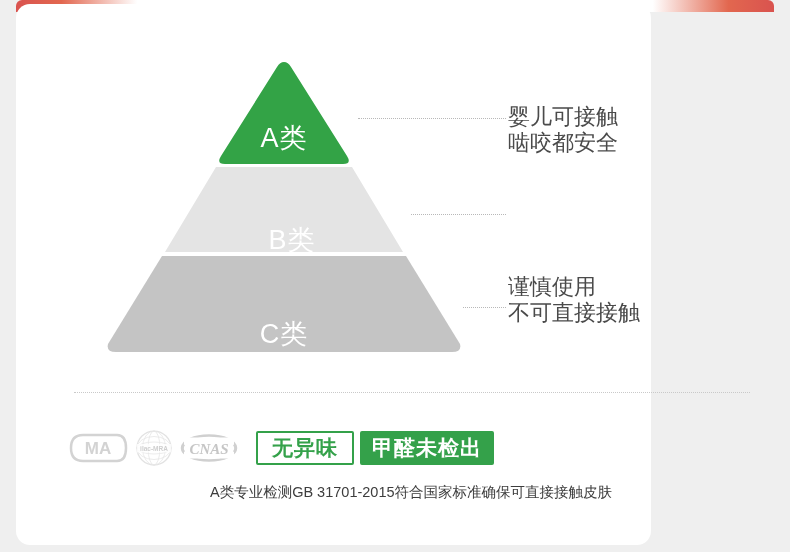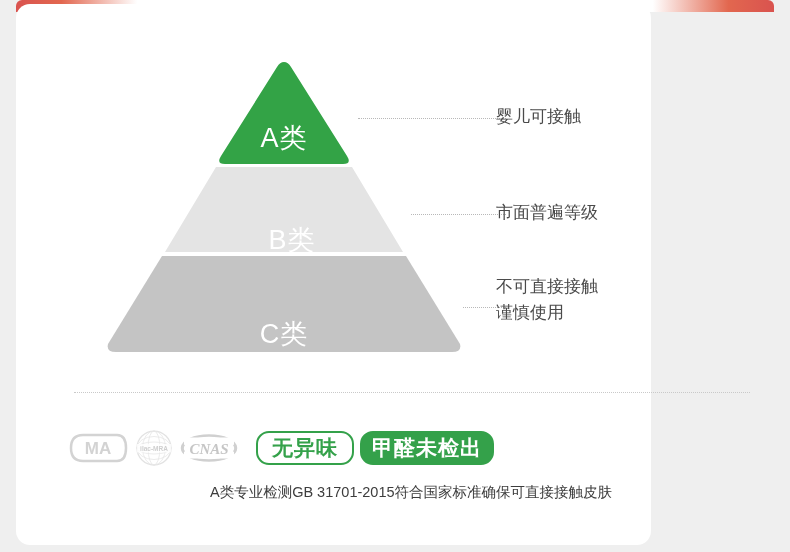--- a/index.html
+++ b/index.html
@@ -70,23 +70,23 @@
     height: 1px;
     border-top: 1px dotted #b8b8b8;
   }
   .conn-a { left: 342px; top: 114px; width: 148px; }
   .conn-b { left: 395px; top: 210px; width: 95px; }
   .conn-c { left: 447px; top: 303px; width: 43px; }
 
   
   .side-text {
     position: absolute;
-    left: 480px;
+    left: 492px;
     color: #4a4a4a;
-    font-size: 17px;
+    font-size: 22px;
     line-height: 26px;
     white-space: nowrap;
   }
   .txt-a { top: 100px; }
   .txt-b { top: 196px; }
   .txt-c { top: 270px; }
 
   
   .divider {
     position: absolute;
@@ -111,21 +111,21 @@
 
   .logo-cma { width: 60px; height: 30px; }
   .logo-ilac { width: 40px; height: 38px; }
   .logo-cnas { width: 58px; height: 30px; }
 
   .badge {
     display: inline-flex;
     align-items: center;
     justify-content: center;
     height: 34px;
-    border-radius: 13px;
+    border-radius: 2px;
     font-size: 21px;
     font-weight: bold;
     letter-spacing: 1px;
     white-space: nowrap;
     box-sizing: border-box;
   }
   .badge-outline {
     border: 2px solid #34a14a;
     color: #34a14a;
     background: #ffffff;
@@ -185,29 +185,29 @@
       <div class="tier-label lbl-b">B类</div>
       <div class="tier-label lbl-c">C类</div>
     </div>
 
     <div class="connector conn-a"></div>
     <div class="connector conn-b"></div>
     <div class="connector conn-c"></div>
 
     <div class="side-text txt-a">
       <div>婴儿可接触</div>
+      <div>啮咬都安全</div>
     </div>
 
     <div class="side-text txt-b">
-      <div>市面普遍等级</div>
     </div>
 
     <div class="side-text txt-c">
+      <div>谨慎使用</div>
       <div>不可直接接触</div>
-      <div>谨慎使用</div>
     </div>
 
     <div class="divider"></div>
 
     <div class="cert-row">
 
       <svg class="logo-cma" viewBox="0 0 120 58">
         <path d="M 30 3 L 98 3 Q 116 3 116 29 Q 116 55 98 55 L 30 55 Q 6 55 6 29 Q 6 3 30 3 Z" fill="none" stroke="#d3d3d3" stroke-width="5"></path>
         <text x="60" y="41" font-family="'Liberation Sans', sans-serif" font-size="34" font-weight="bold" fill="#d3d3d3" text-anchor="middle">MA</text>
       </svg>

